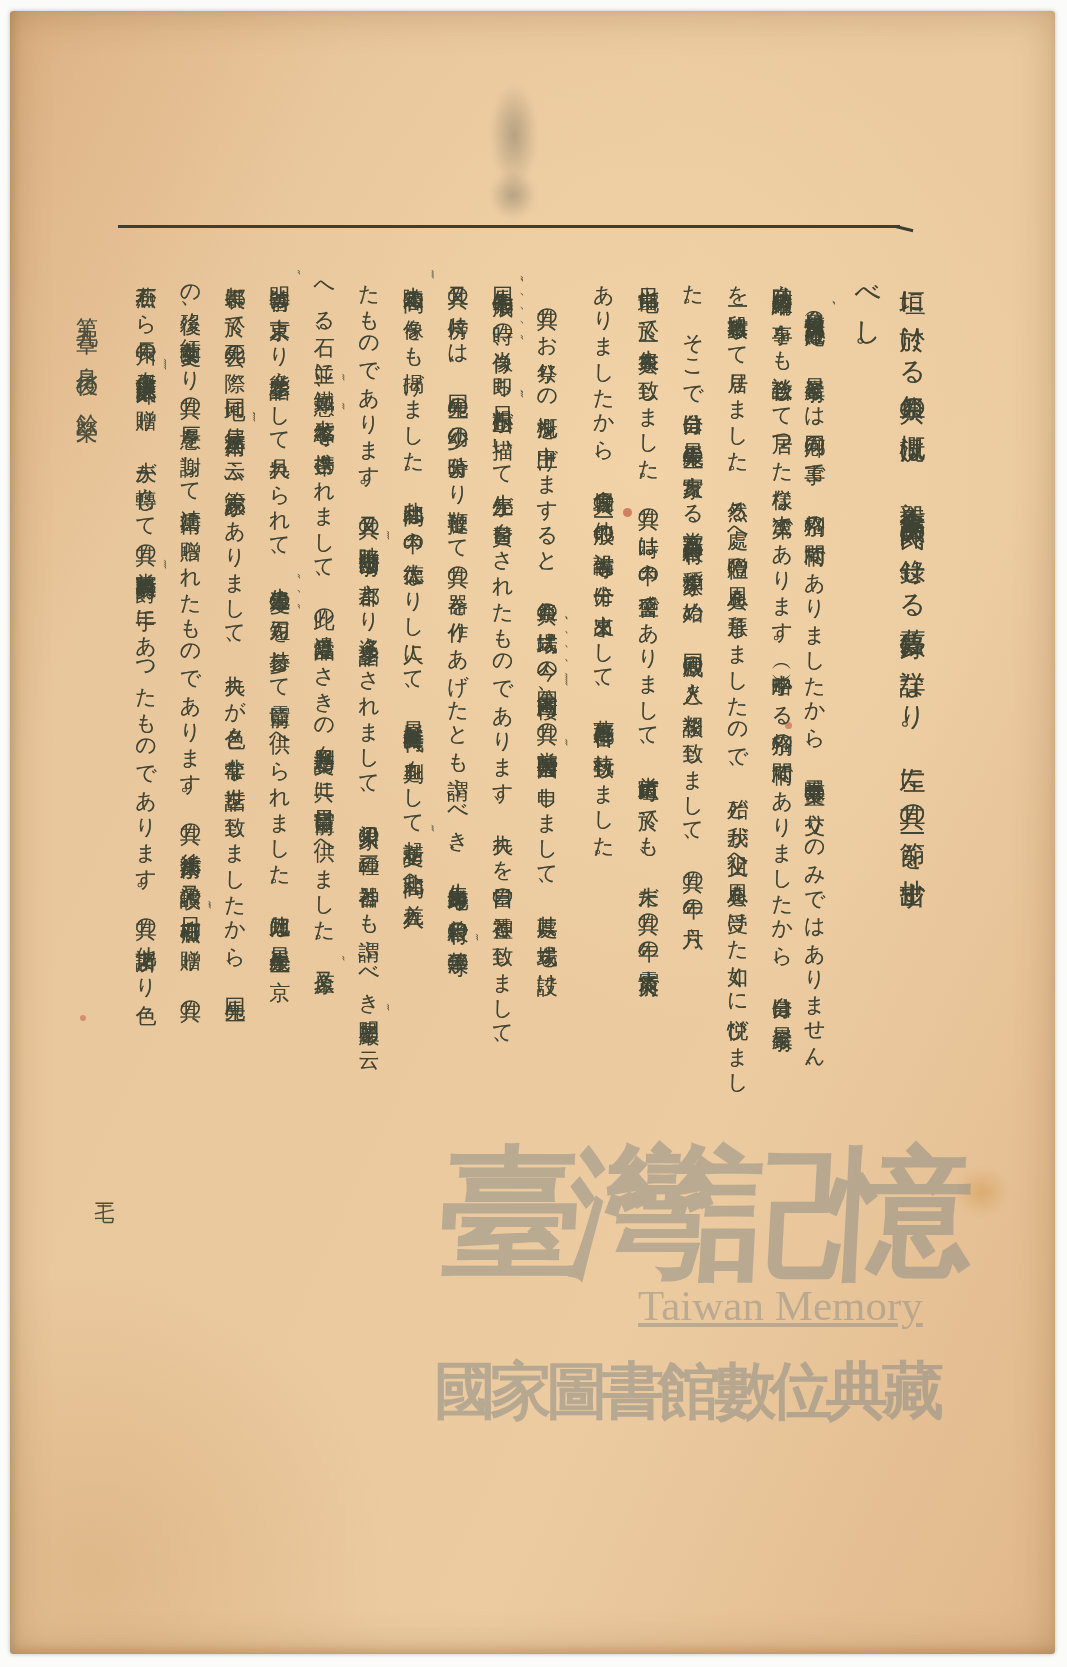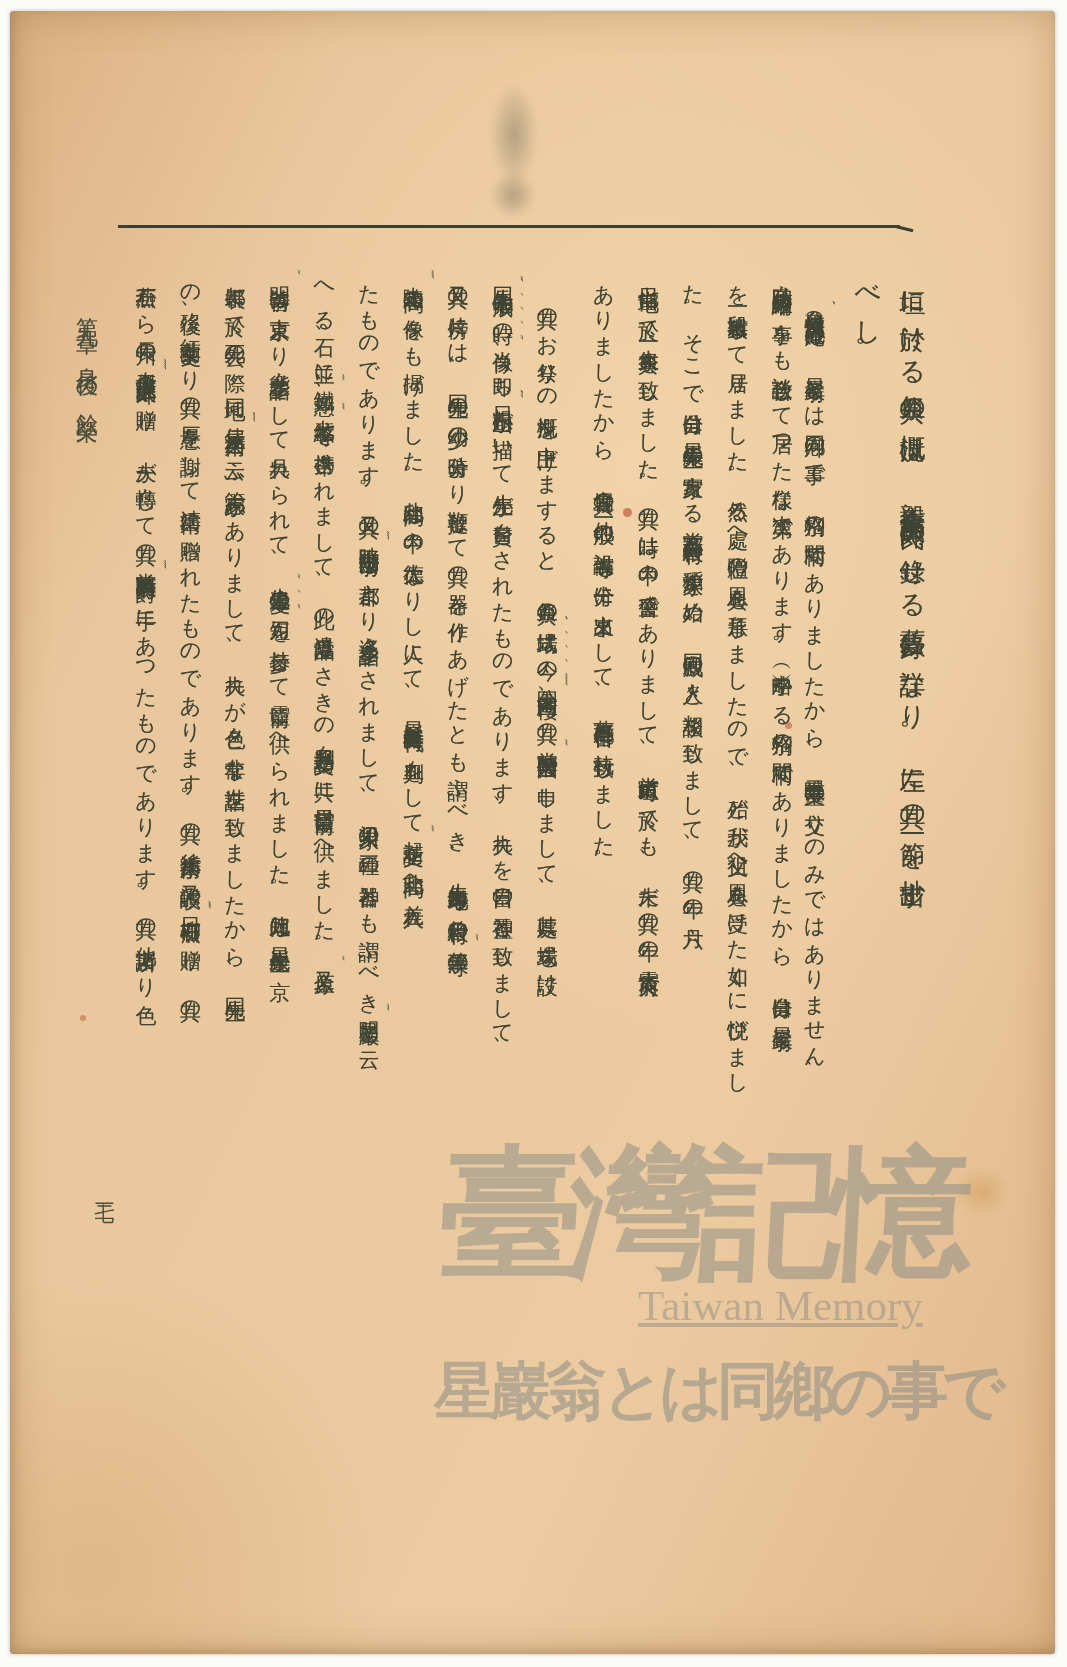--- a/index.html
+++ b/index.html
@@ -102,16 +102,16 @@
       <div class="col small"><span>都表に於て死去の際、同地に</span><span class="emph">俵屋淸兵衛</span><span>と云ふ篤志家がありまして、夫れが色々と非常な世話を致しましたから、同先生</span></div>
       <div class="col small"><span>の歿後、紅蘭女史より其の厚意を謝して淸兵衛に贈られたものであります。其の後淸兵衛が又讃岐の</span><span class="emph">日柳燕石</span><span>に贈り、其の</span></div>
       <div class="col small"><span>燕石から長州の奇傑</span><span class="emph">大樂源太郎</span><span>に贈り、夫が轉々して其の當時</span><span class="emph">揖取男爵</span><span>の手にあつたものであります。其の他諸所より色</span></div>
     </div>
 
   <div class="pagenum">七二一</div>
 
   <div class="watermark">
     <div class="wm-main">臺灣記憶</div>
     <div class="wm-latin">Taiwan Memory</div>
-    <div class="wm-sub">星巖翁とは同鄕の事で</div>
+    <div class="wm-sub">國家圖書館數位典藏</div>
   </div>
 
 </div>
 
 </body></html>

